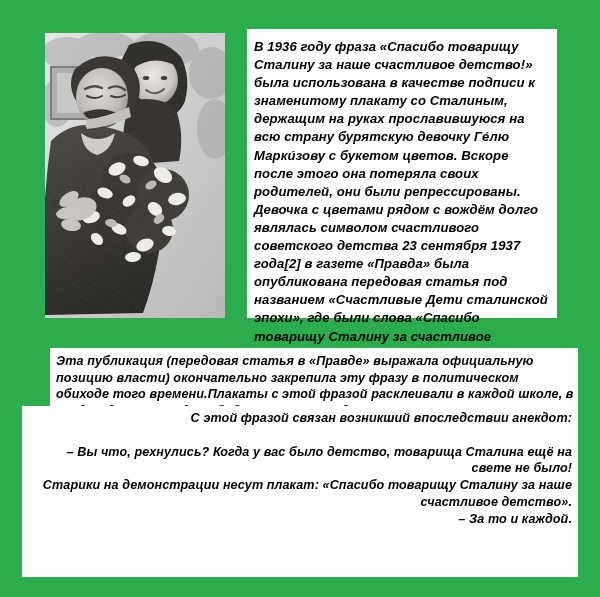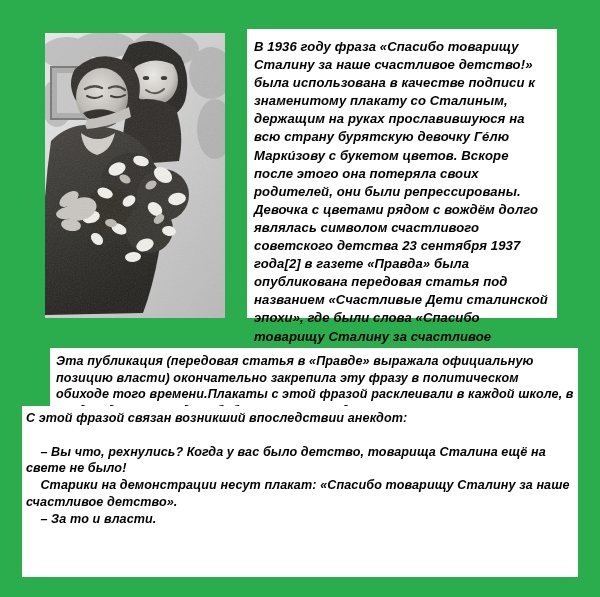--- a/index.html
+++ b/index.html
@@ -60,20 +60,21 @@
     height: 66px;
     padding: 5px 4px 2px 6px;
   }
 
   .panel-bottom {
     left: 22px;
     top: 406px;
     width: 556px;
     height: 171px;
     padding: 4px 6px 4px 4px;
+    text-align: right;
   }
 
   .panel-bottom .intro-line {
     margin: 0;
   }
 
   .body-text {
     margin: 0;
     font-family: "Liberation Sans", sans-serif;
     font-style: italic;
@@ -230,16 +231,16 @@
 
   <div class="panel panel-middle">
     <p class="body-text">Эта публикация (передовая статья в «Правде» выражала официальную позицию власти) окончательно закрепила эту фразу в политическом обиходе того времени.Плакаты с этой фразой расклеивали в каждой школе, в каждом детском саду, в библиотеках и стадионах.</p>
   </div>
 
   <div class="panel panel-bottom">
     <p class="body-text intro-line">С этой фразой связан возникший впоследствии анекдот:</p>
     <div class="spacer-line"></div>
     <p class="body-text">    – Вы что, рехнулись? Когда у вас было детство, товарища Сталина ещё на свете не было!</p>
     <p class="body-text">    Старики на демонстрации несут плакат: «Спасибо товарищу Сталину за наше счастливое детство».</p>
-    <p class="body-text">    – За то и власти.</p>
+    <p class="body-text">    – За то и каждой.</p>
   </div>
 
 </div>
 
 </body></html>

